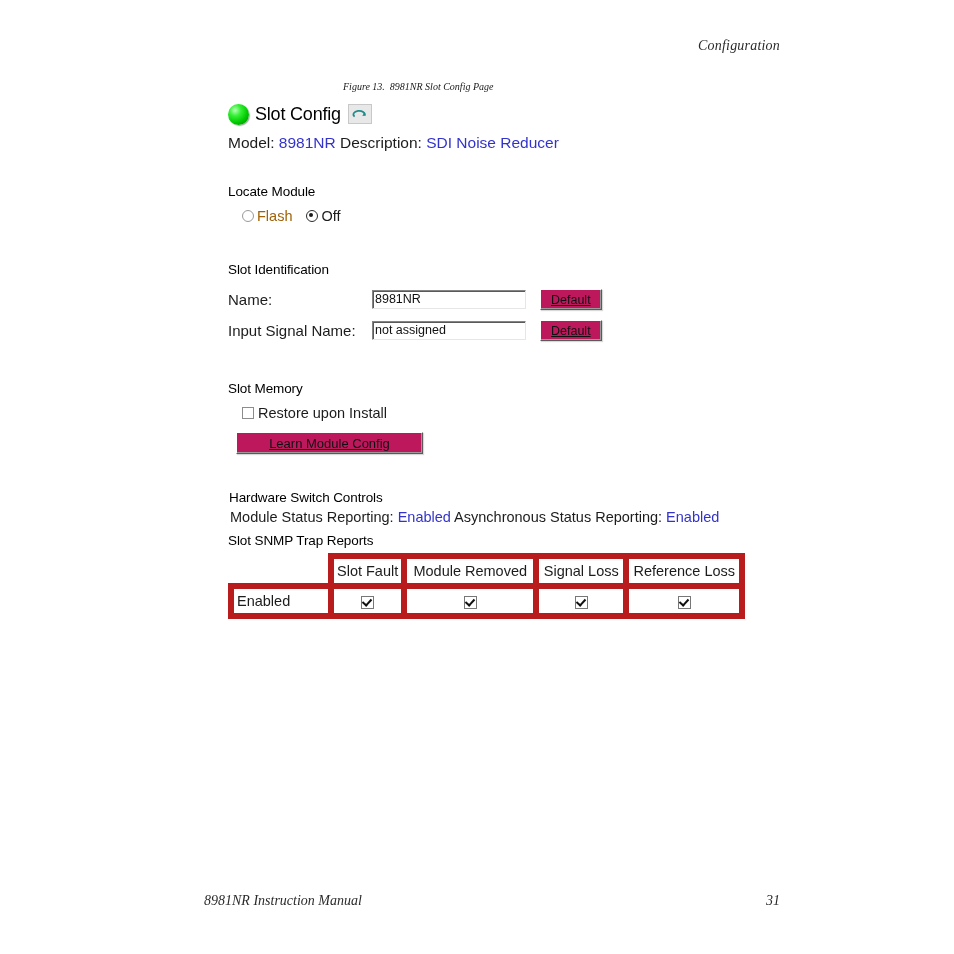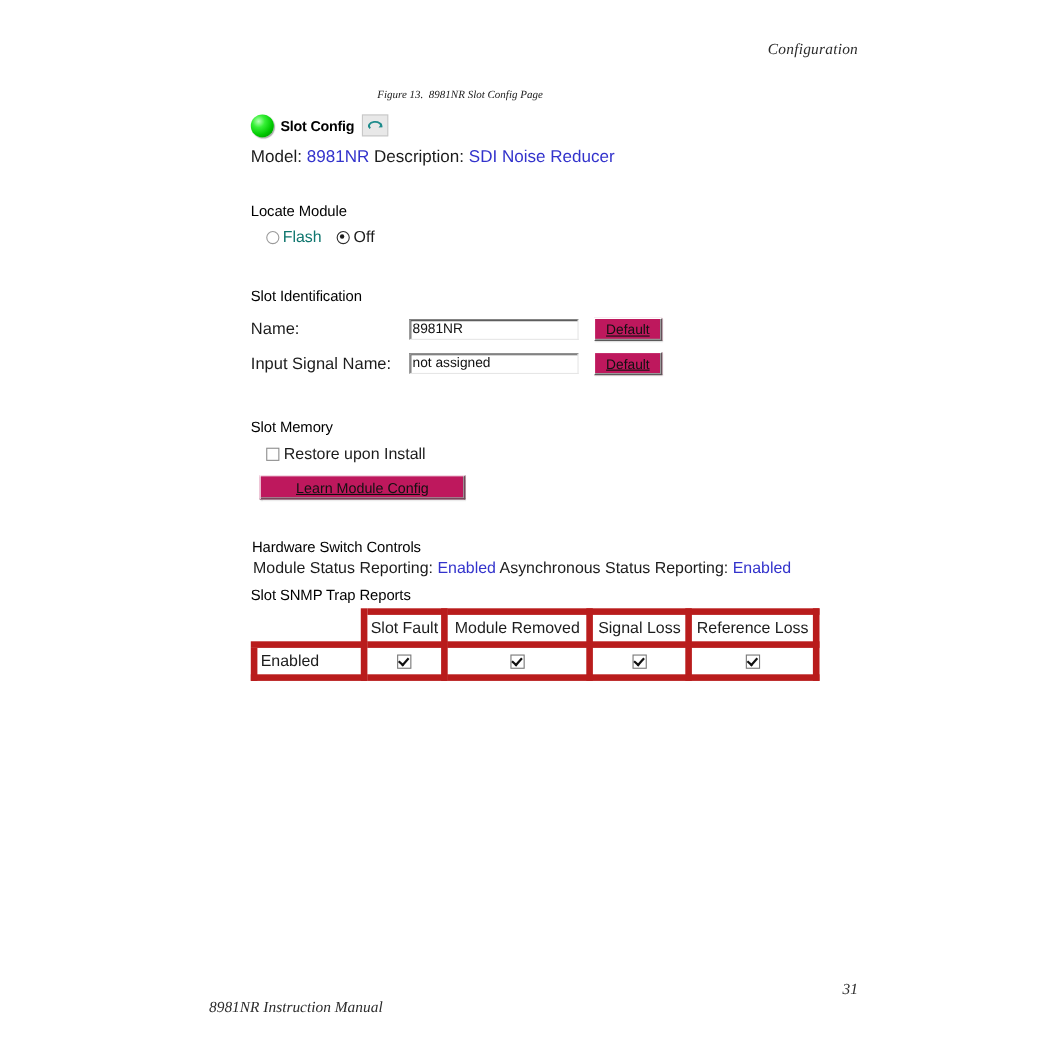--- a/index.html
+++ b/index.html
@@ -22,27 +22,26 @@
     top: 38px;
     right: 174px;
     font-family: "Liberation Serif", serif;
     font-style: italic;
     font-size: 14px;
     color: #2b2b2b;
     letter-spacing: 0.2px;
   }
   .page-footer-left {
     position: absolute;
-    left: 190px;
+    left: 204px;
     top: 893px;
     font-family: "Liberation Serif", serif;
     font-style: italic;
     font-size: 14px;
     color: #2b2b2b;
-    margin-top: 16px;
   }
   .page-footer-right {
     position: absolute;
     left: 766px;
     top: 893px;
     font-family: "Liberation Serif", serif;
     font-style: italic;
     font-size: 14px;
     color: #2b2b2b;
   }
@@ -74,22 +73,22 @@
   }
   .led {
     width: 21px;
     height: 21px;
     border-radius: 50%;
     background: radial-gradient(circle at 34% 30%, #b6ffb6 0%, #36f036 28%, #00c800 62%, #007a00 100%);
     box-shadow: 1px 1px 1px rgba(120,120,120,0.65);
     flex: 0 0 auto;
   }
   .title-text {
-    font-size: 13px;
-    font-weight: bold;
+    font-size: 18px;
+    font-weight: normal;
     color: #000;
     margin-left: 6px;
     letter-spacing: -0.2px;
     text-align: right;
   }
   .refresh-icon {
     width: 22px;
     height: 18px;
     margin-left: 7px;
     background: #e8e8e8;
@@ -141,21 +140,21 @@
   .radio.dark { border-color: #2c2c2c; }
   .radio.on::after {
     content: "";
     position: absolute;
     left: 2px; top: 2px;
     width: 4px; height: 4px;
     border-radius: 50%;
     background: #1a1a1a;
   }
   .radio-label { margin-left: 3px; }
-  .radio-label.dim { color: #0f766e; }
+  .radio-label.dim { color: #a16207; }
   .gap { width: 14px; }
 
   
   .field-row {
     display: flex;
     align-items: center;
     margin-bottom: 10px;
   }
   .field-label {
     font-size: 15px;

